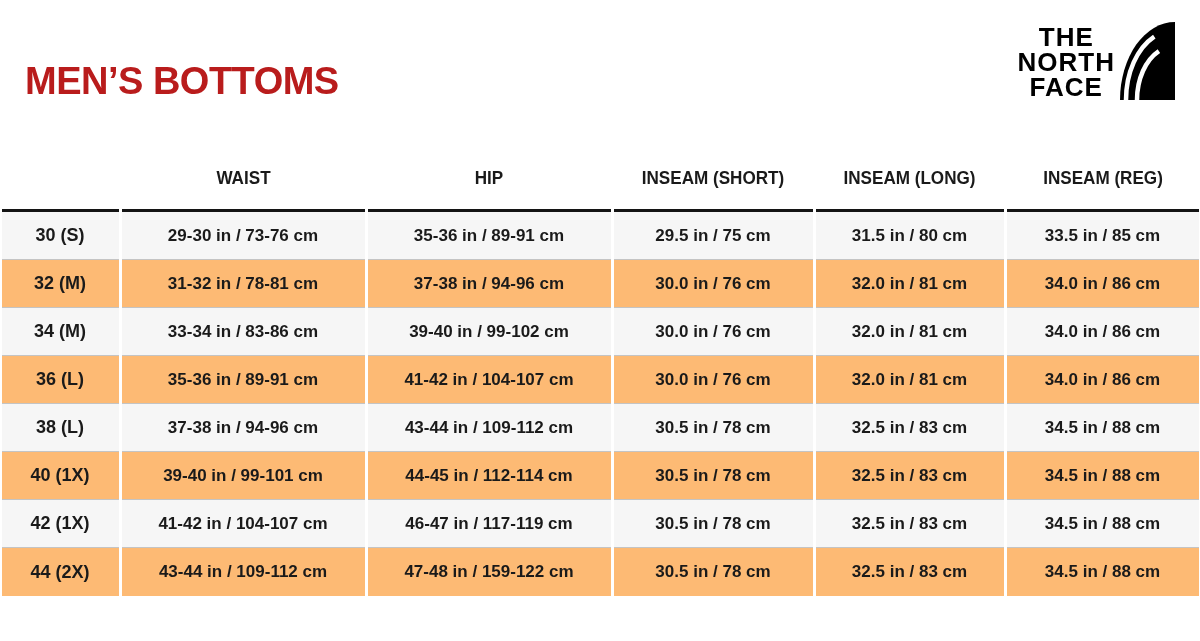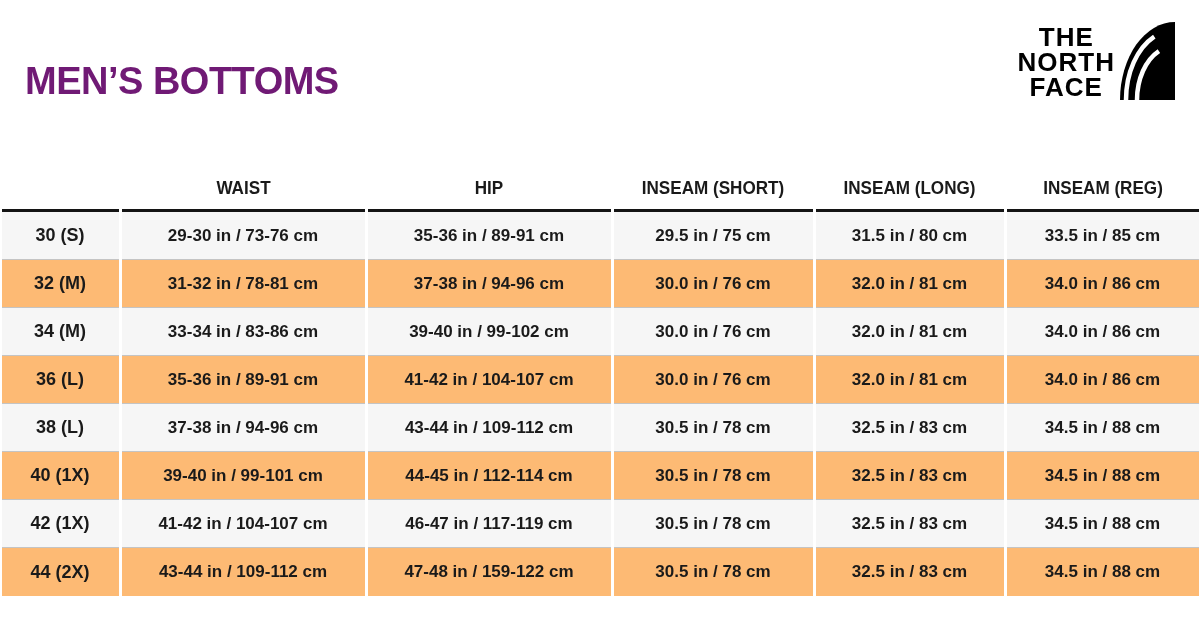--- a/index.html
+++ b/index.html
@@ -16,21 +16,21 @@
     overflow: hidden;
   }
   .title {
     position: absolute;
     left: 25px;
     top: 60px;
     margin: 0;
     font-size: 38px;
     font-weight: 700;
     letter-spacing: -0.5px;
-    color: #701a75;
+    color: #b91c1c;
     white-space: nowrap;
   }
   
   .logo {
     position: absolute;
     top: 20px;
     right: 23px;
     display: flex;
     align-items: flex-start;
   }
@@ -61,21 +61,21 @@
     margin: 0 1.5px;
     display: flex;
     align-items: center;
     justify-content: center;
     color: #1a1a1a;
     white-space: nowrap;
   }
   .hcell {
     height: 52px;
     align-items: flex-end;
-    padding-bottom: 10px;
+    padding-bottom: 20px;
     border-bottom: 3px solid #141414;
     font-size: 18px;
     font-weight: 700;
     justify-content: center;
   }
   .hcell span { display: inline-block; transform: scaleX(0.95); transform-origin: center; }
   .cell {
     height: 48px;
     font-size: 17px;
     font-weight: 700;

